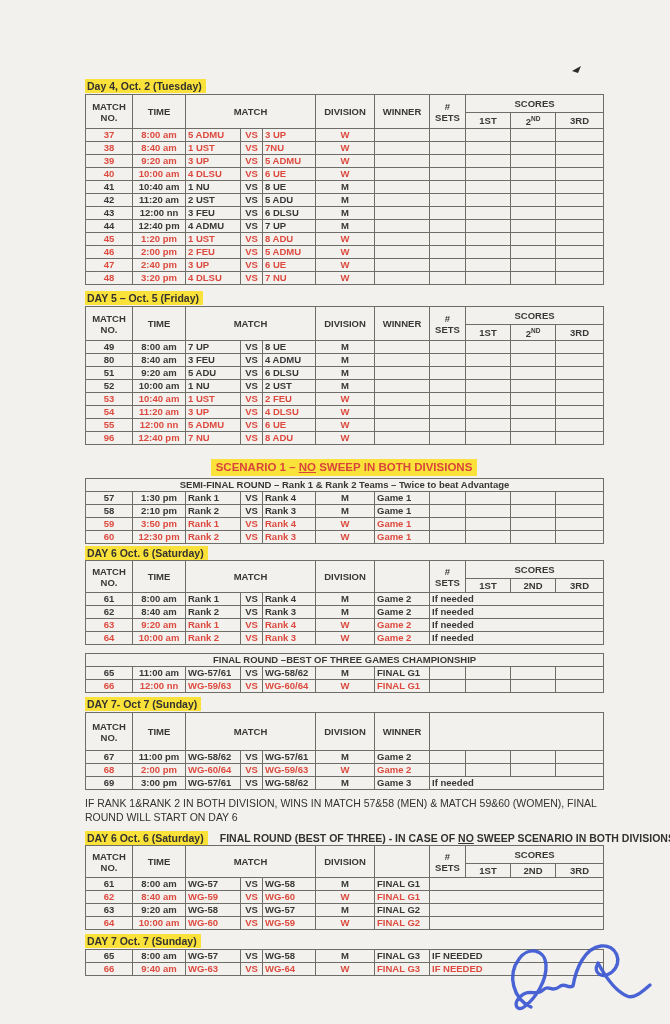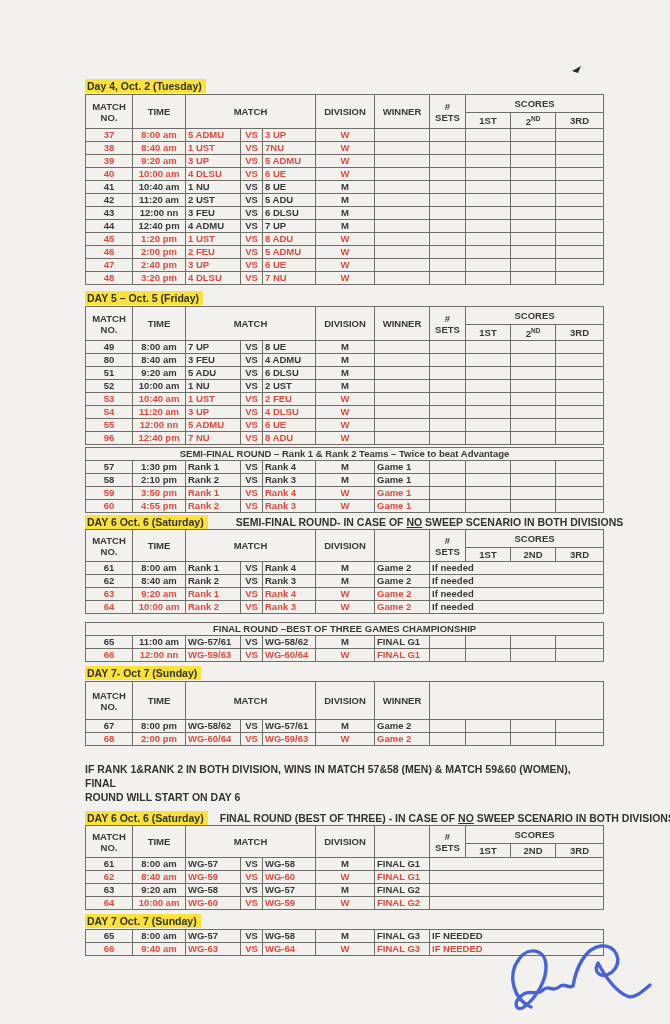--- a/index.html
+++ b/index.html
@@ -27,21 +27,21 @@
 
   td.no,td.vs,td.div,td.time,td.sc{text-align:center;}
   td.t1,td.t2,td.win,td.left{text-align:left;padding-left:4px;}
   td.subhead{text-align:center;}
   tr.red td{color:#dd4a3f;}
   tr.red td.black, td.black{color:#383838;}
 
   .scen-title{margin-top:13px;text-align:center;line-height:15px;}
   .scen-title .hl{display:inline-block;background:#fbe23a;color:#d9453c;
                   font-size:11.5px;font-weight:bold;padding:1px 5px;}
-  .note{margin-top:16px;font-size:10.5px;font-weight:bold;line-height:14px;color:#33322f;}
+  .note{margin-top:6px;font-size:10.5px;font-weight:normal;line-height:14px;color:#33322f;}
 
   .mt2{margin-top:2px;} .mt6{margin-top:6px;} .mt8{margin-top:8px;}
   .mt1{margin-top:1px;} .mt7{margin-top:7px;}
 
   .signature{position:absolute;left:495px;top:933px;pointer-events:none;}
   .speck{position:absolute;left:572px;top:66px;}
 </style>
 </head>
 <body>
 
@@ -391,20 +391,23 @@
             <td class="win"></td>
             <td class="sc"></td>
             <td class="sc"></td>
             <td class="sc"></td>
             <td class="sc"></td>
           </tr>
         </tbody>
     </table>
 
     
+    <div class="scen-title">
+      <span class="hl"><span>SCENARIO 1 –  </span><span class="u">NO</span><span> SWEEP IN BOTH DIVISIONS</span></span>
+    </div>
     <table class="sched mt2">
       <colgroup>
           <col style="width:47px">
           <col style="width:53px">
           <col style="width:55px">
           <col style="width:22px">
           <col style="width:53px">
           <col style="width:59px">
           <col style="width:55px">
           <col style="width:36px">
@@ -450,38 +453,37 @@
             <td class="t2">Rank 4</td>
             <td class="div">W</td>
             <td class="win">Game 1</td>
             <td class="sc"></td>
             <td class="sc"></td>
             <td class="sc"></td>
             <td class="sc"></td>
           </tr>
           <tr class="red">
             <td class="no">60</td>
-            <td class="time">4:55 pm</td>
+            <td class="time">12:30 pm</td>
             <td class="t1">Rank 2</td>
             <td class="vs">VS</td>
             <td class="t2">Rank 3</td>
             <td class="div">W</td>
             <td class="win">Game 1</td>
             <td class="sc"></td>
             <td class="sc"></td>
             <td class="sc"></td>
             <td class="sc"></td>
           </tr>
         </tbody>
     </table>
 
     
     <div class="dayline mt2">
       <span class="daylab">DAY 6 Oct. 6 (Saturday)</span>
-      <span class="title" style="margin-left:28px"><span>SEMI-FINAL ROUND- IN CASE OF </span><span class="u">NO</span><span> SWEEP SCENARIO IN BOTH DIVISIONS</span></span>
     </div>
     <table class="sched">
       <colgroup>
           <col style="width:47px">
           <col style="width:53px">
           <col style="width:55px">
           <col style="width:22px">
           <col style="width:53px">
           <col style="width:59px">
           <col style="width:55px">
@@ -631,21 +633,21 @@
           <th>TIME</th>
           <th colspan="3">MATCH</th>
           <th>DIVISION</th>
           <th>WINNER</th>
           <th colspan="4"></th>
         </tr>
       </thead>
       <tbody>
           <tr>
             <td class="no">67</td>
-            <td class="time">8:00 pm</td>
+            <td class="time">11:00 pm</td>
             <td class="t1">WG-58/62</td>
             <td class="vs">VS</td>
             <td class="t2">WG-57/61</td>
             <td class="div">M</td>
             <td class="win">Game 2</td>
             <td class="sc"></td>
             <td class="sc"></td>
             <td class="sc"></td>
             <td class="sc"></td>
           </tr>
@@ -654,20 +656,30 @@
             <td class="time">2:00 pm</td>
             <td class="t1">WG-60/64</td>
             <td class="vs">VS</td>
             <td class="t2">WG-59/63</td>
             <td class="div">W</td>
             <td class="win">Game 2</td>
             <td class="sc"></td>
             <td class="sc"></td>
             <td class="sc"></td>
             <td class="sc"></td>
+          </tr>
+          <tr>
+            <td class="no">69</td>
+            <td class="time">3:00 pm</td>
+            <td class="t1">WG-57/61</td>
+            <td class="vs">VS</td>
+            <td class="t2">WG-58/62</td>
+            <td class="div">M</td>
+            <td class="win">Game 3</td>
+            <td colspan="4" class="left black">If needed</td>
           </tr>
         </tbody>
     </table>
 
     
     <div class="note">
       <div>IF RANK 1&amp;RANK 2 IN BOTH DIVISION, WINS IN MATCH 57&amp;58 (MEN) &amp; MATCH 59&amp;60  (WOMEN), FINAL</div>
       <div>ROUND WILL START ON DAY 6</div>
     </div>
 

